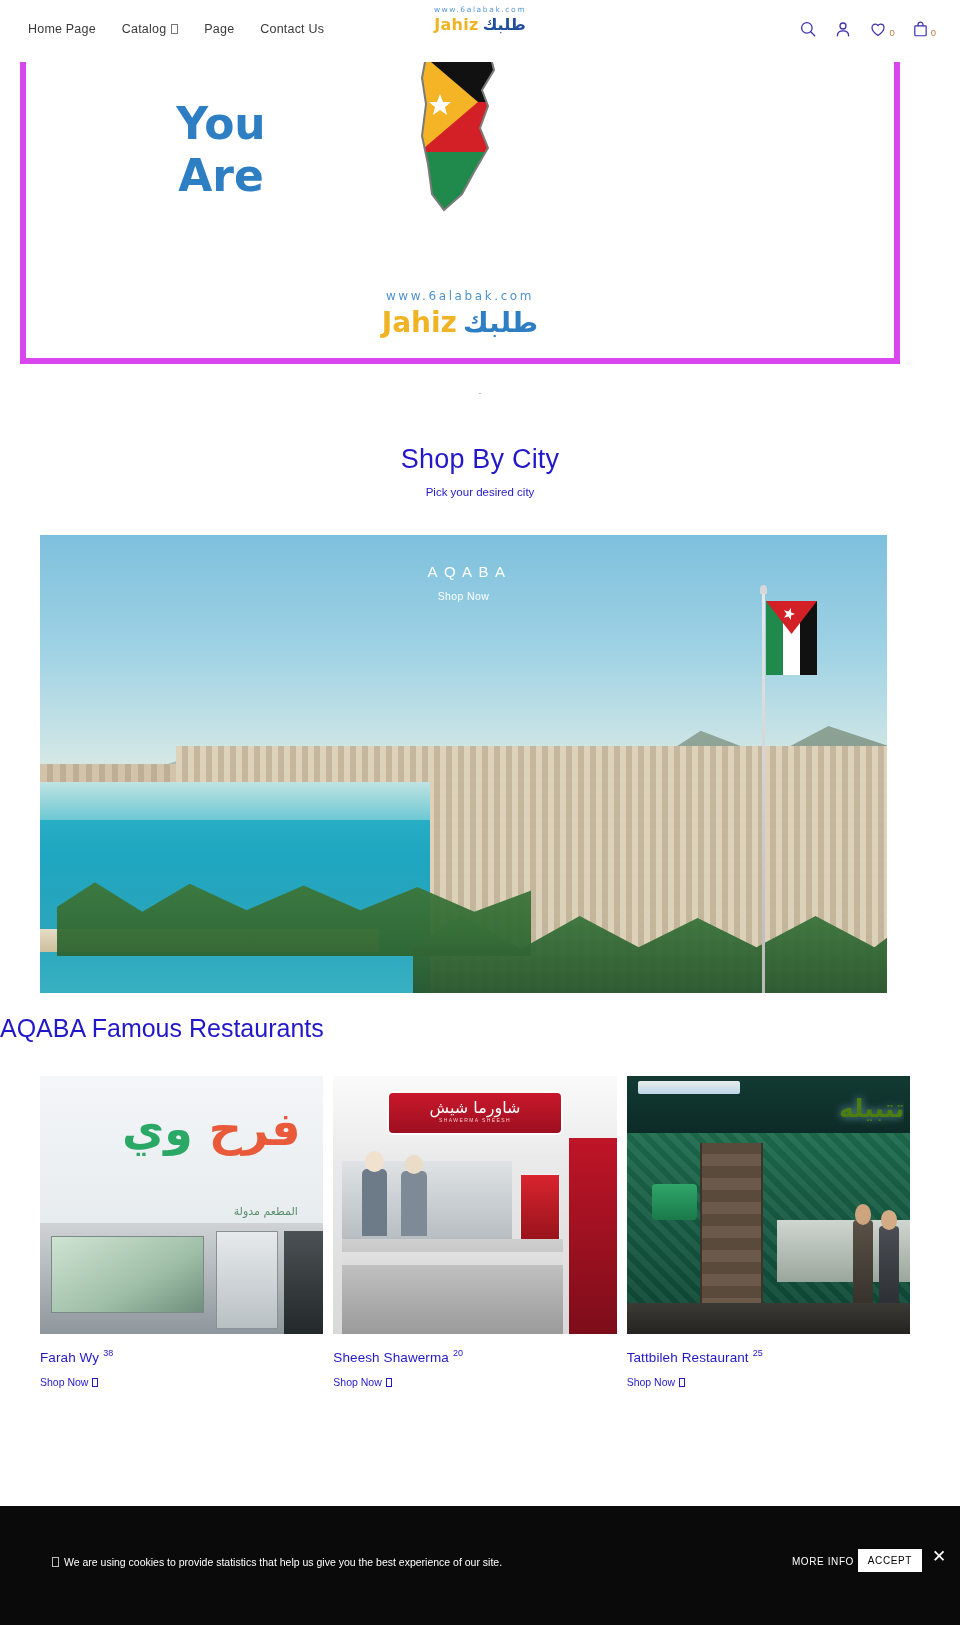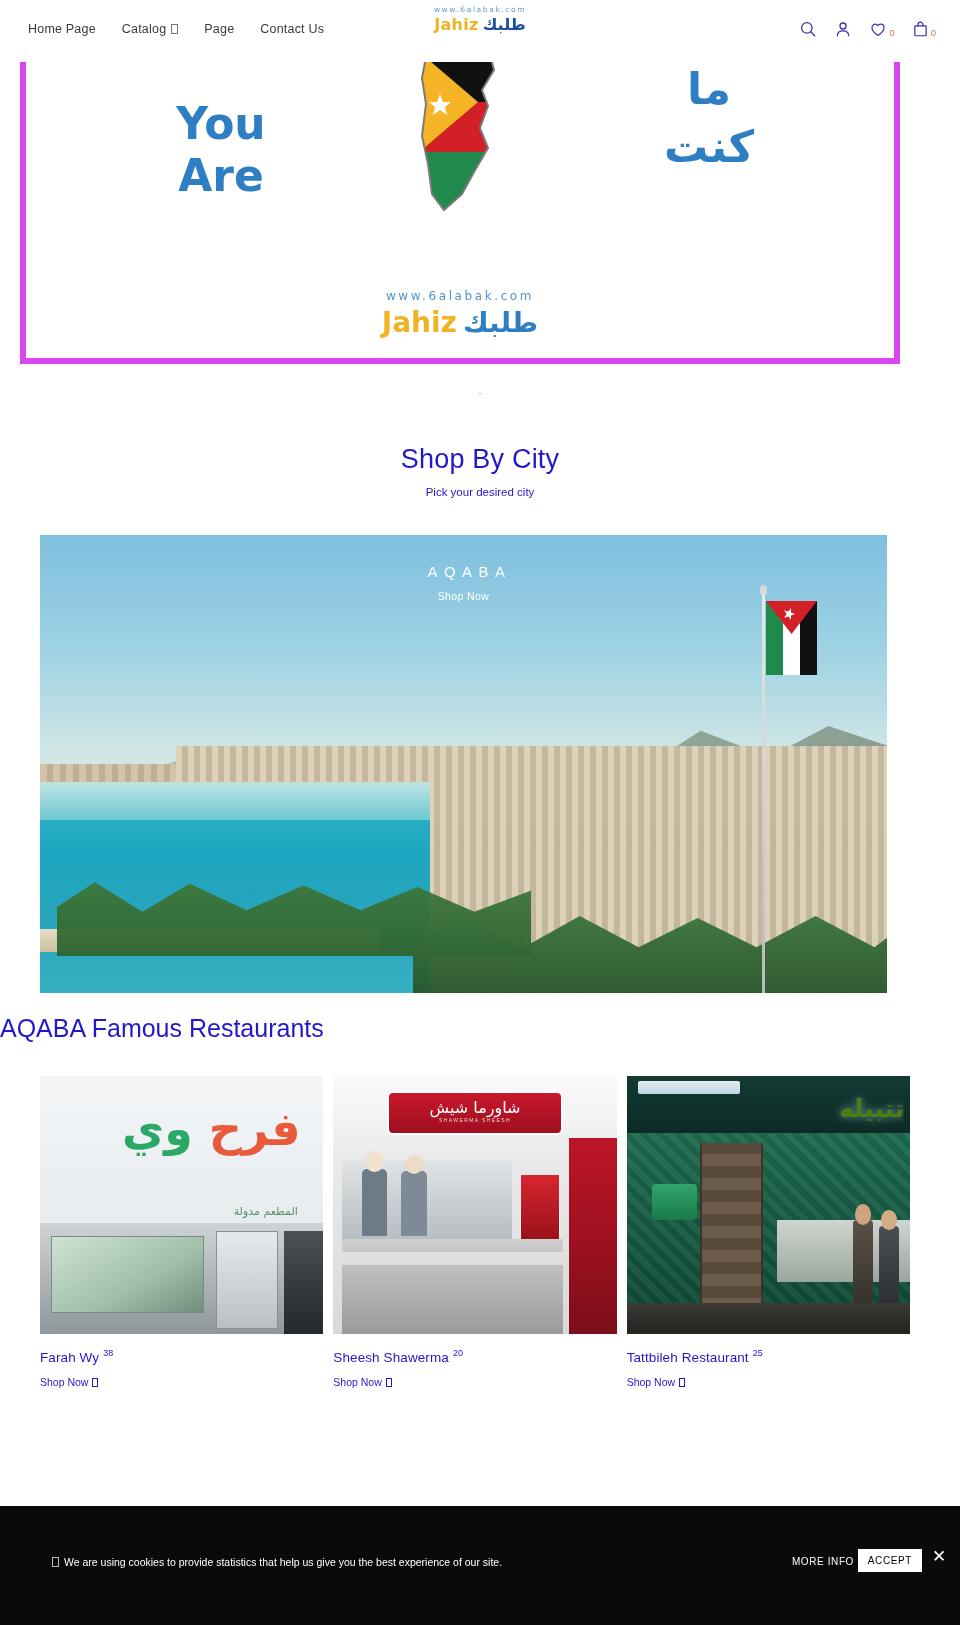--- a/index.html
+++ b/index.html
@@ -414,24 +414,20 @@
           <rect x="40" y="0" width="100" height="58" fill="#111111"></rect>
           <rect x="40" y="58" width="100" height="50" fill="#d32027"></rect>
           <rect x="40" y="108" width="100" height="80" fill="#1f8a4c"></rect>
           <polygon points="40,0 108,58 40,116" fill="#f5b425"></polygon>
           <polygon points="70,50 73,58 81,58 75,63 77,71 70,66 63,71 65,63 59,58 67,58" fill="#ffffff"></polygon>
         </g>
         <path d="M58 2 L118 2 L124 26 L112 46 L118 62 L110 84 L118 104 L104 128 L92 150 L74 166 L62 150 L58 120 L52 92 L56 60 L52 34 Z" fill="none" stroke="#7a7a7a" stroke-width="2"></path>
       </svg>
     </div>
 
-    <div class="hero-ar">
-      <div>ما</div>
-      <div>كنت</div>
-    </div>
 
     <div class="hero-foot">
       <div class="url">www.6alabak.com</div>
       <div class="brand">
         <span class="en">Jahiz</span><span class="ar">طلبك</span>
       </div>
     </div>
   </div>
 
   <div class="hero-dot">-</div>

